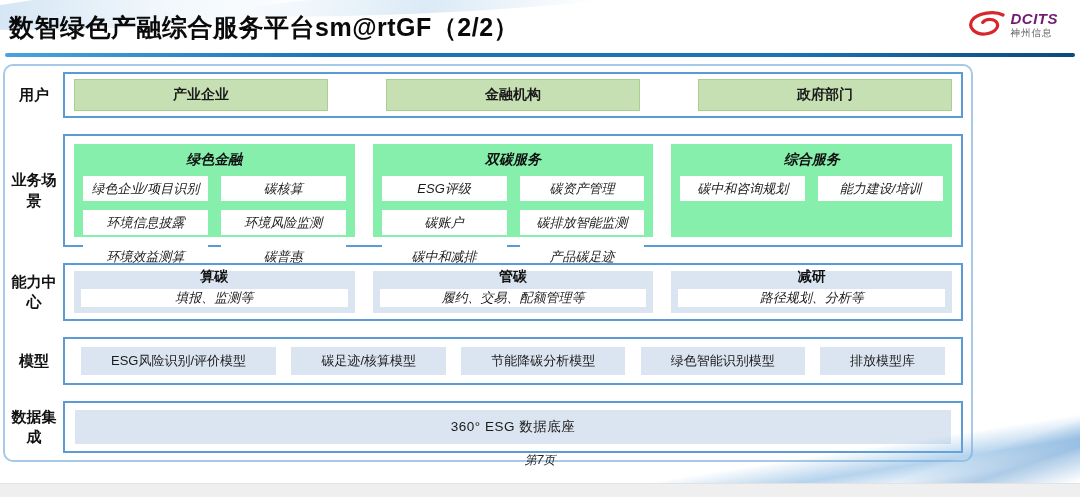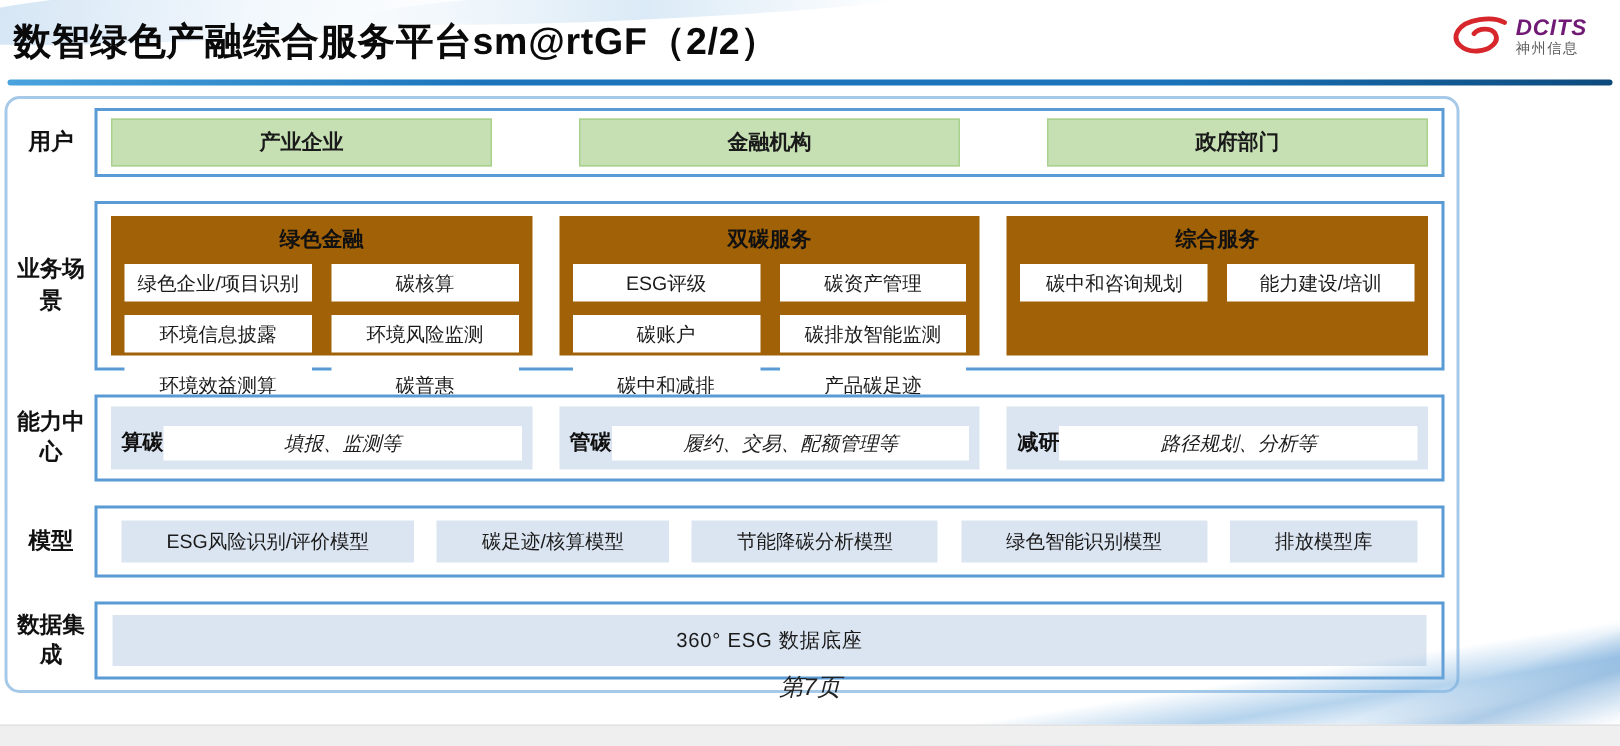--- a/index.html
+++ b/index.html
@@ -46,49 +46,49 @@
 
   
   .row-users{height:46px; flex:0 0 46px;}
   .users-box{display:flex; align-items:center; justify-content:space-between; padding:5px 9px;}
   .green-box{width:252px; align-self:stretch; background:#c6e0b4; border:1px solid #a9d18e;
     display:flex; align-items:center; justify-content:center; font-size:14px; font-weight:bold; color:#1a1a1a;}
 
   
   .row-scen{flex:1 1 auto;}
   .scen-box{display:flex; gap:18px; padding:8px 9px;}
-  .panel{flex:1; background:#a16207; padding:3px 9px 9px; box-sizing:border-box;}
+  .panel{flex:1; background:#86efac; padding:3px 9px 9px; box-sizing:border-box;font-style:italic;}
   .panel-title{text-align:center; font-weight:bold; font-size:14px; color:#111; padding:4px 0 7px;}
   .panel-grid{display:grid; grid-template-columns:1fr 1fr; gap:9px 13px; align-content:start;}
   .pitem{background:#ffffff; height:25px; display:flex; align-items:center; justify-content:center;
     font-size:13px; color:#1a1a1a; white-space:nowrap;}
   .pitem-empty{visibility:hidden;}
 
   
   .row-caps{height:58px; flex:0 0 58px;}
   .caps-box{display:flex; gap:18px; padding:6px 9px;}
-  .cap{flex:1; background:#dbe5f1; padding:13px 7px 6px; display:flex; box-sizing:border-box;justify-content:flex-end;}
+  .cap{flex:1; background:#dbe5f1; padding:2px 7px 6px; display:flex; flex-direction:column; box-sizing:border-box;justify-content:flex-end;}
   .cap-title{text-align:center; font-weight:bold; font-size:14px; color:#111; padding:2px 0 3px;}
   .cap-desc{flex:1; background:#fff; display:flex; align-items:center; justify-content:center;
     font-size:13px; font-style:italic; color:#1a1a1a;}
 
   
   .row-models{height:48px; flex:0 0 48px;}
   .models-box{display:flex; align-items:center; justify-content:space-between; padding:8px 16px;}
   .model{background:#dbe5f1; align-self:stretch; display:flex; align-items:center; justify-content:center;
     font-size:13px; color:#1a1a1a; padding:0 30px; white-space:nowrap;}
 
   
   .row-data{height:52px; flex:0 0 52px;}
   .data-box{padding:7px 10px; display:flex;}
   .data-item{flex:1; background:#dbe5f1; display:flex; align-items:center; justify-content:center;
     font-size:13.5px; color:#1a1a1a; letter-spacing:.5px;}
 
   .footer{position:absolute; left:0; bottom:28px; width:100%; text-align:center;
-    font-size:16px; font-style:italic; color:#222;}
+    font-size:12px; font-style:italic; color:#222;}
 </style>
 </head>
 <body>
 
 <div class="slide">
 
   <div class="deco deco-top1"></div>
   <div class="deco deco-top2"></div>
 
   <div class="header">

